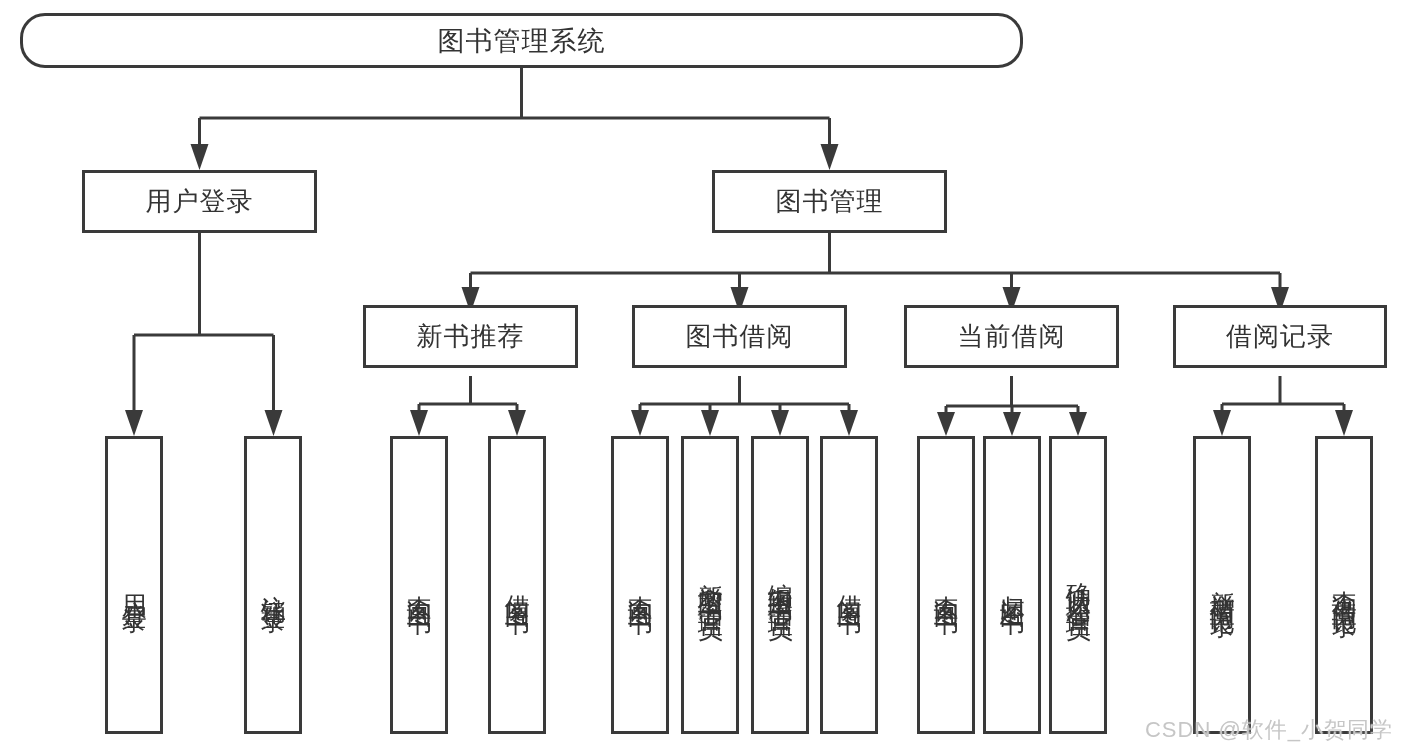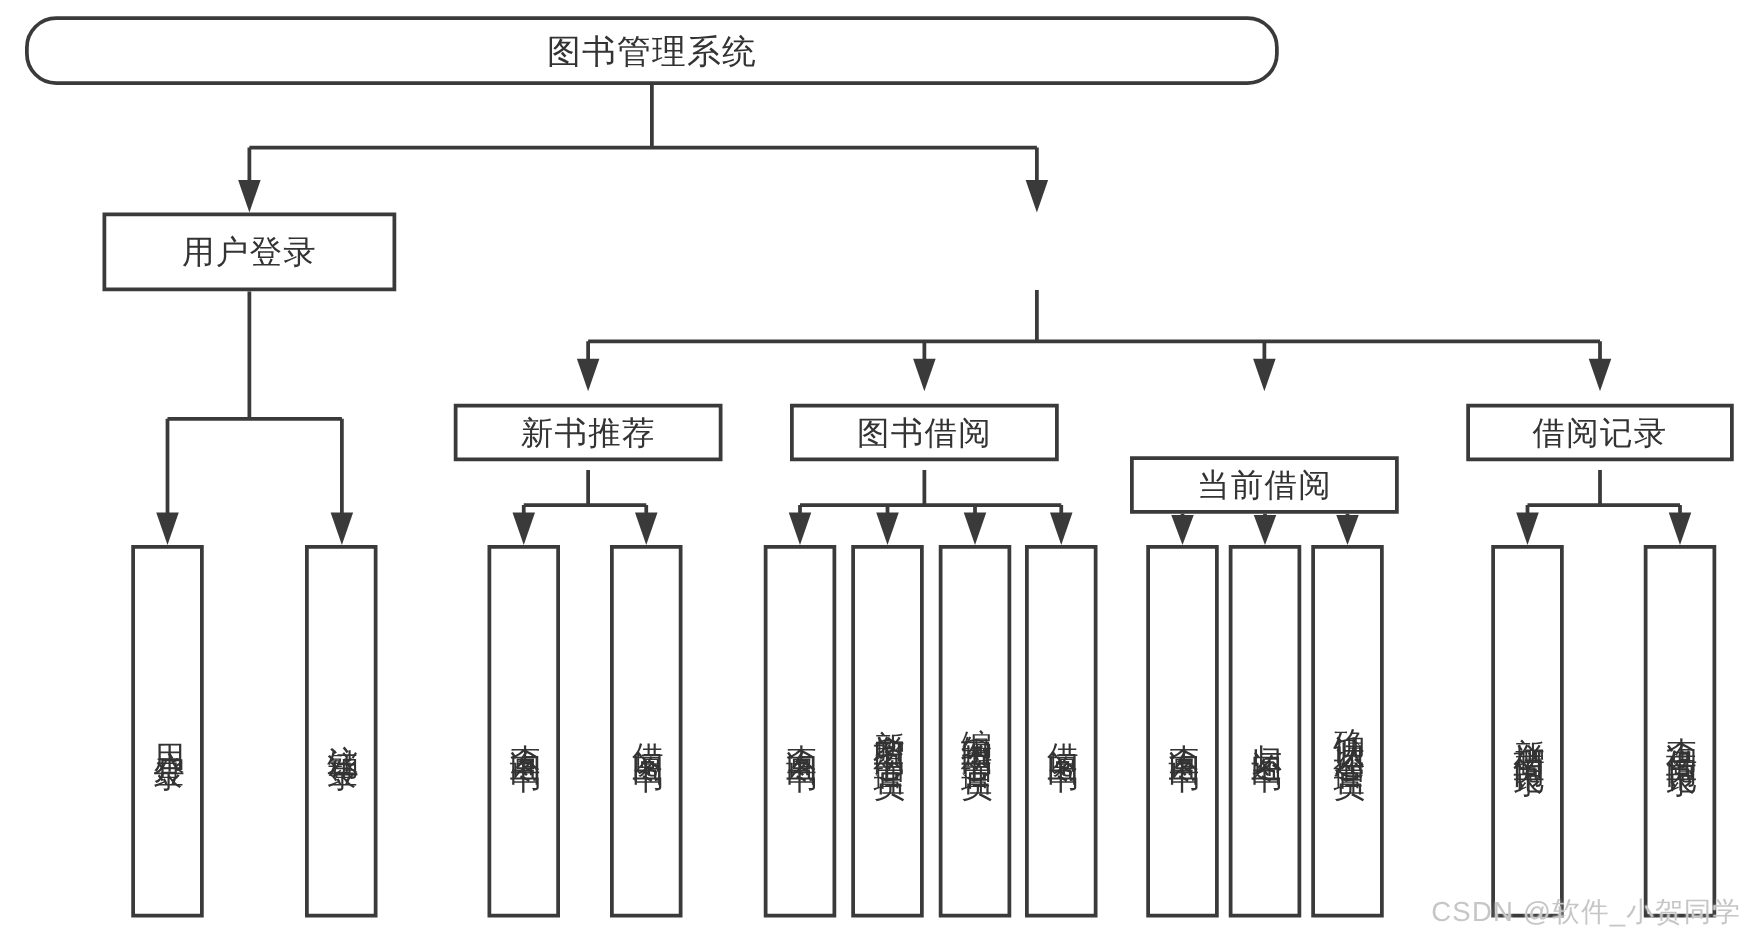--- a/index.html
+++ b/index.html
@@ -27,21 +27,21 @@
   }
   .vbox { font-size: 25px; }
   .vbox span {
     writing-mode: vertical-rl;
     text-orientation: mixed;
     letter-spacing: 5px;
     line-height: 1.1;
   }
   .leaf { top: 436px; height: 298px; width: 58px; }
   .lvl2 { top: 170px; height: 63px; width: 235px; }
-  .lvl3 { top: 323px; height: 46px; width: 215px; }
+  .lvl3 { top: 305px; height: 63px; width: 215px; }
   #watermark {
     position: absolute;
     right: 12px;
     bottom: 2px;
     font-size: 22px;
     color: #c6c6c6;
     letter-spacing: 1px;
     text-shadow: 0 0 2px #ffffff;
     white-space: nowrap;
     margin-top: 20px;
@@ -92,28 +92,31 @@
     </g>
   </svg>
 
   <div class="box" style="left:20px; top:13px; width:1003px; height:55px; font-size:27px;border-radius:25px;">
     <span>图书管理系统</span>
   </div>
 
   <div class="box lvl2" style="left:82px;">
     <span>用户登录</span>
   </div>
+  <div class="box lvl2" style="left:712px;">
+    <span>图书管理</span>
+  </div>
 
   <div class="box lvl3" style="left:363px;">
     <span>新书推荐</span>
   </div>
   <div class="box lvl3" style="left:632px;">
     <span>图书借阅</span>
   </div>
-  <div class="box lvl3" style="left:904px;margin-top:42px;">
+  <div class="box lvl3" style="left:904px;">
     <span>当前借阅</span>
   </div>
   <div class="box lvl3" style="left:1173px; width:214px;justify-content:center;">
     <span>借阅记录</span>
   </div>
 
   <div class="box vbox leaf" style="left:105px;">
     <span>用户登录</span>
   </div>
   <div class="box vbox leaf" style="left:244px;">

